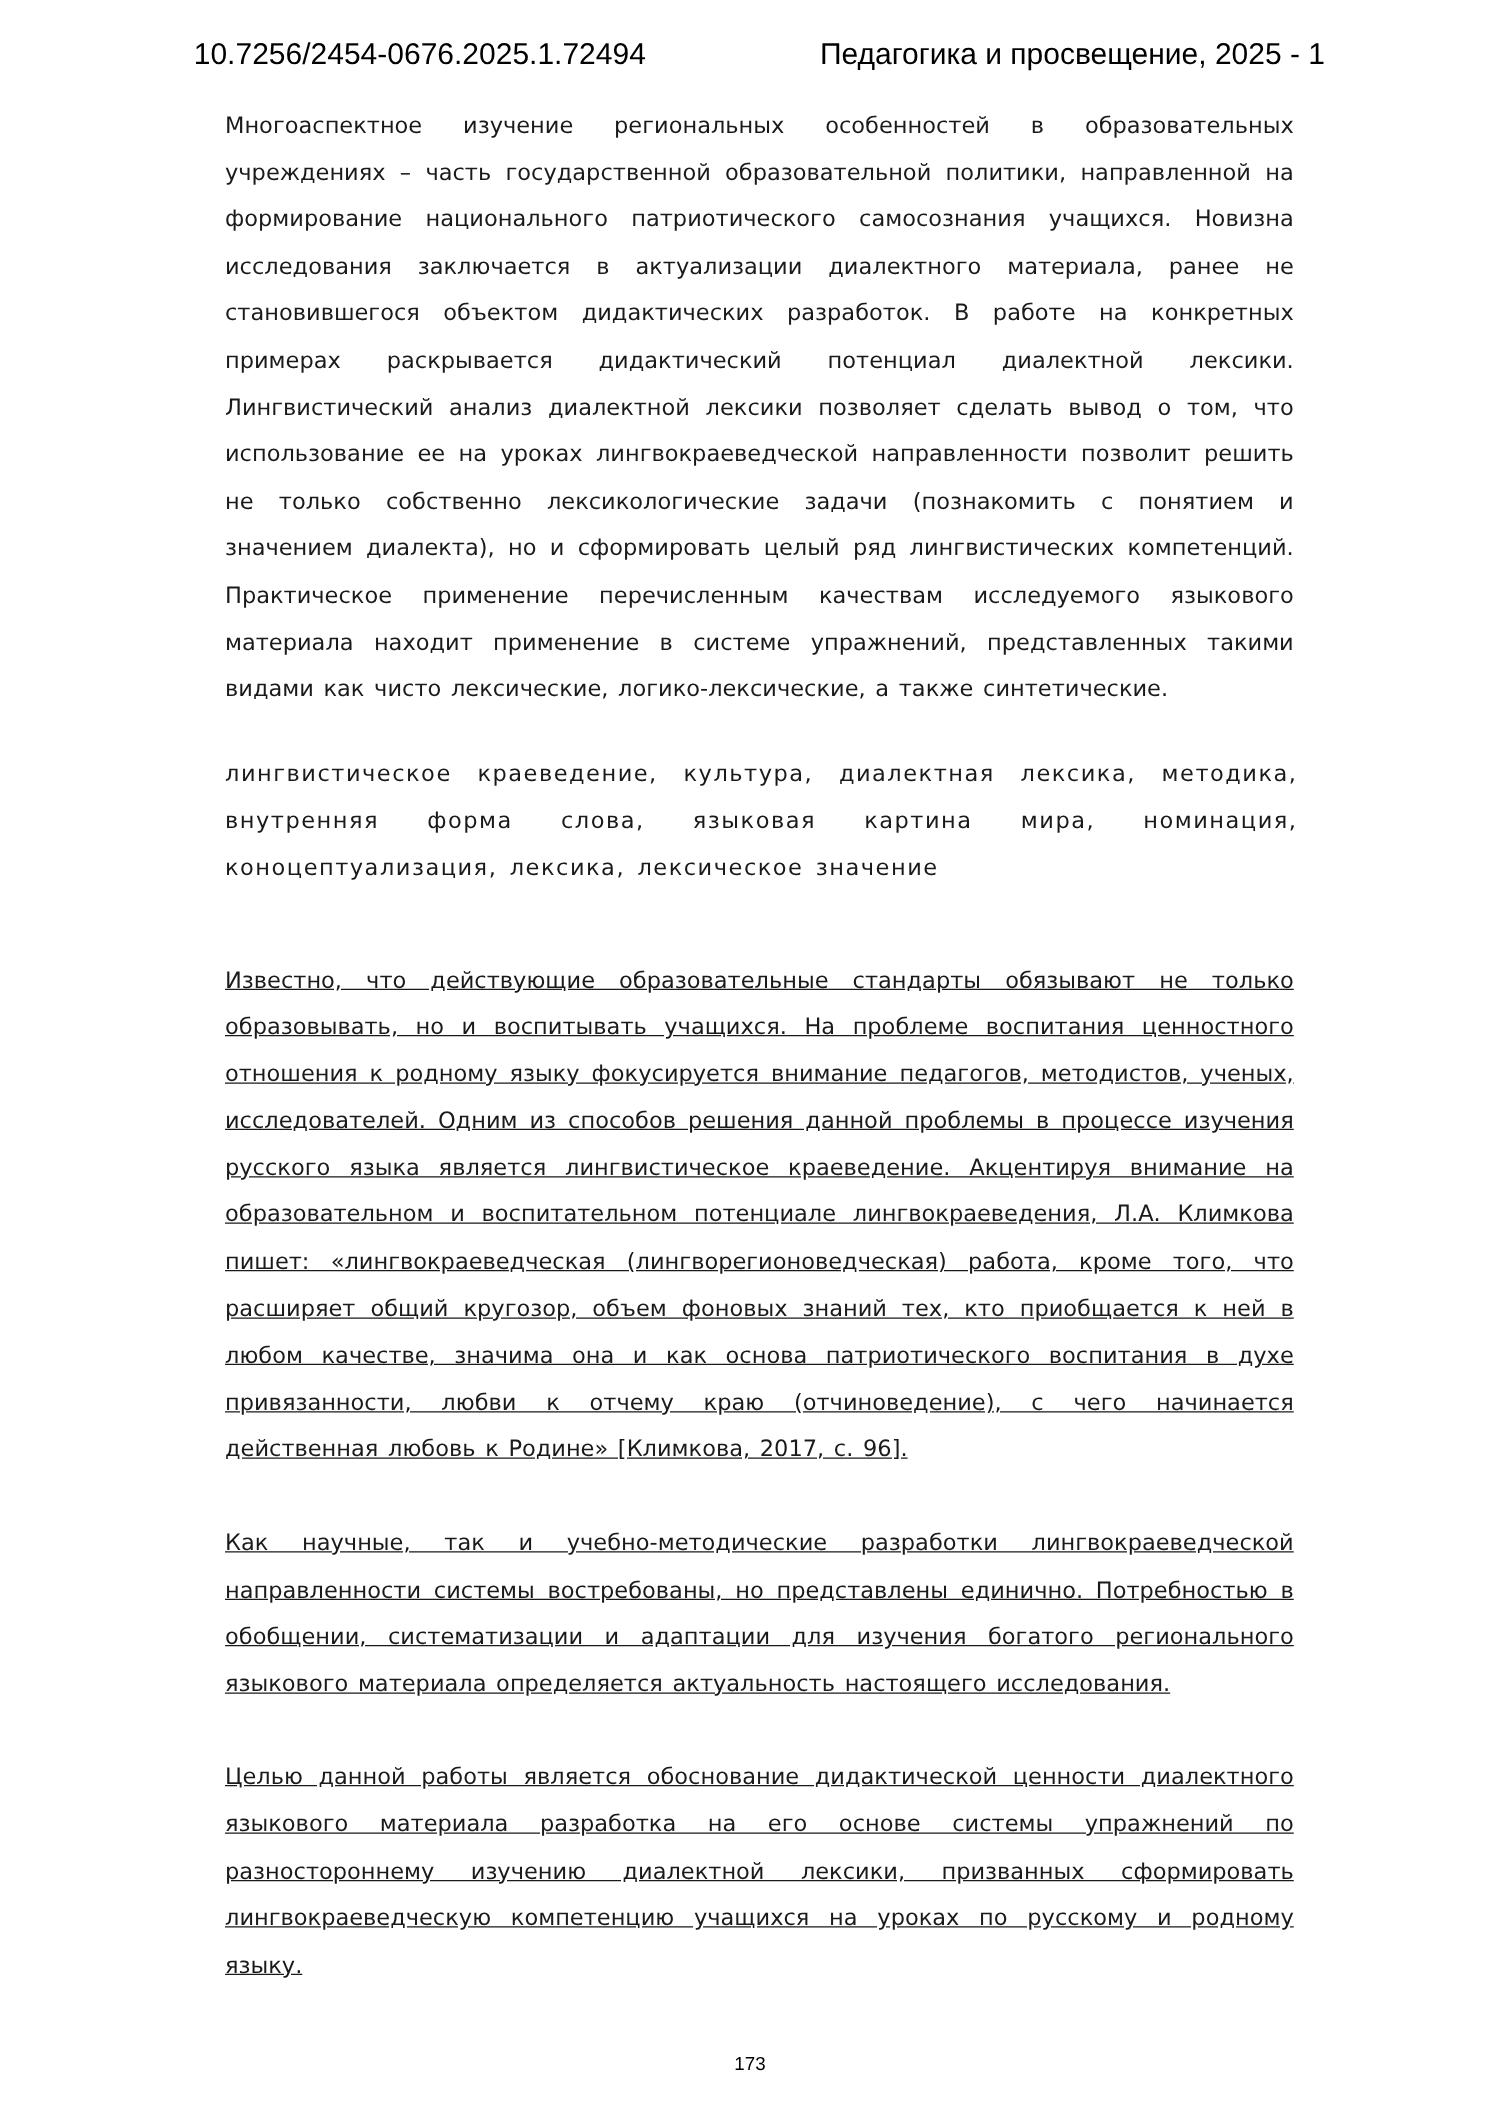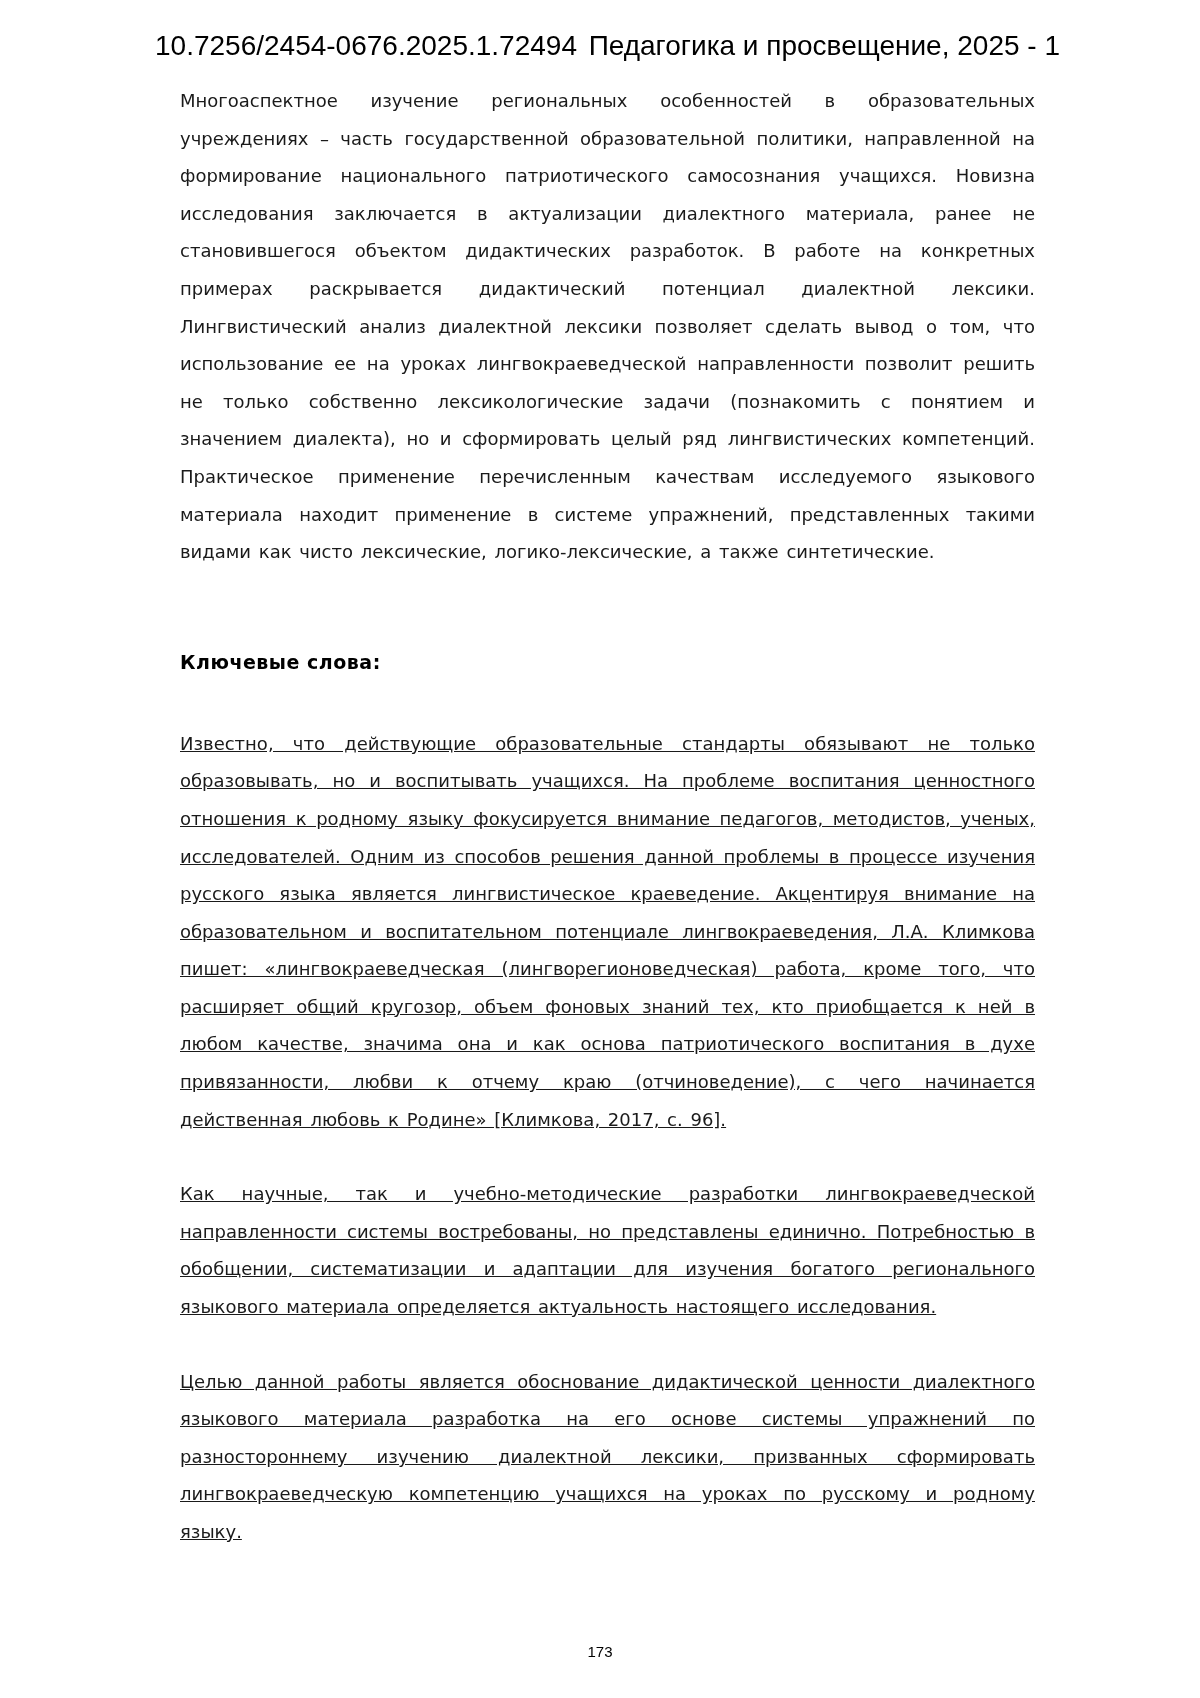--- a/index.html
+++ b/index.html
@@ -17,21 +17,21 @@
   }
   .page-header {
     position: absolute;
     top: 30px;
     left: 155px;
     right: 140px;
     display: flex;
     justify-content: space-between;
     align-items: baseline;
     font-family: "Liberation Sans", sans-serif;
-    font-size: 28px;
+    font-size: 24px;
     color: #000000;
   }
   .content {
     position: absolute;
     top: 82px;
     left: 180px;
     width: 858px;
   }
   .para {
     font-size: 18px;
@@ -74,21 +74,21 @@
 <body>
 
 <header class="page-header">
   <span>10.7256/2454-0676.2025.1.72494</span>
   <span>Педагогика и просвещение, 2025 - 1</span>
 </header>
 
 <main class="content">
   <p class="para abstract">Многоаспектное изучение региональных особенностей в образовательных учреждениях – часть государственной образовательной политики, направленной на формирование национального патриотического самосознания учащихся. Новизна исследования заключается в актуализации диалектного материала, ранее не становившегося объектом дидактических разработок. В работе на конкретных примерах раскрывается дидактический потенциал диалектной лексики. Лингвистический анализ диалектной лексики позволяет сделать вывод о том, что использование ее на уроках лингвокраеведческой направленности позволит решить не только собственно лексикологические задачи (познакомить с понятием и значением диалекта), но и сформировать целый ряд лингвистических компетенций. Практическое применение перечисленным качествам исследуемого языкового материала находит применение в системе упражнений, представленных такими видами как чисто лексические, логико-лексические, а также синтетические.</p>
 
-  <h2 class="keywords-heading">Ключевые слова:</h2>
+  <p class="para keywords">лингвистическое краеведение, культура, диалектная лексика, методика, внутренняя форма слова, языковая картина мира, номинация, коноцептуализация, лексика, лексическое значение</p>
 
   <div class="body-paragraphs">
     <p class="para">Известно, что действующие образовательные стандарты обязывают не только образовывать, но и воспитывать учащихся. На проблеме воспитания ценностного отношения к родному языку фокусируется внимание педагогов, методистов, ученых, исследователей. Одним из способов решения данной проблемы в процессе изучения русского языка является лингвистическое краеведение. Акцентируя внимание на образовательном и воспитательном потенциале лингвокраеведения, Л.А. Климкова пишет: «лингвокраеведческая (лингворегионоведческая) работа, кроме того, что расширяет общий кругозор, объем фоновых знаний тех, кто приобщается к ней в любом качестве, значима она и как основа патриотического воспитания в духе привязанности, любви к отчему краю (отчиноведение), с чего начинается действенная любовь к Родине» [Климкова, 2017, с. 96].</p>
     <p class="para">Как научные, так и учебно-методические разработки лингвокраеведческой направленности системы востребованы, но представлены единично. Потребностью в обобщении, систематизации и адаптации для изучения богатого регионального языкового материала определяется актуальность настоящего исследования.</p>
     <p class="para">Целью данной работы является обоснование дидактической ценности диалектного языкового материала разработка на его основе системы упражнений по разностороннему изучению диалектной лексики, призванных сформировать лингвокраеведческую компетенцию учащихся на уроках по русскому и родному языку.</p>
 
   </div>
 </main>
 
 <footer class="page-footer">

